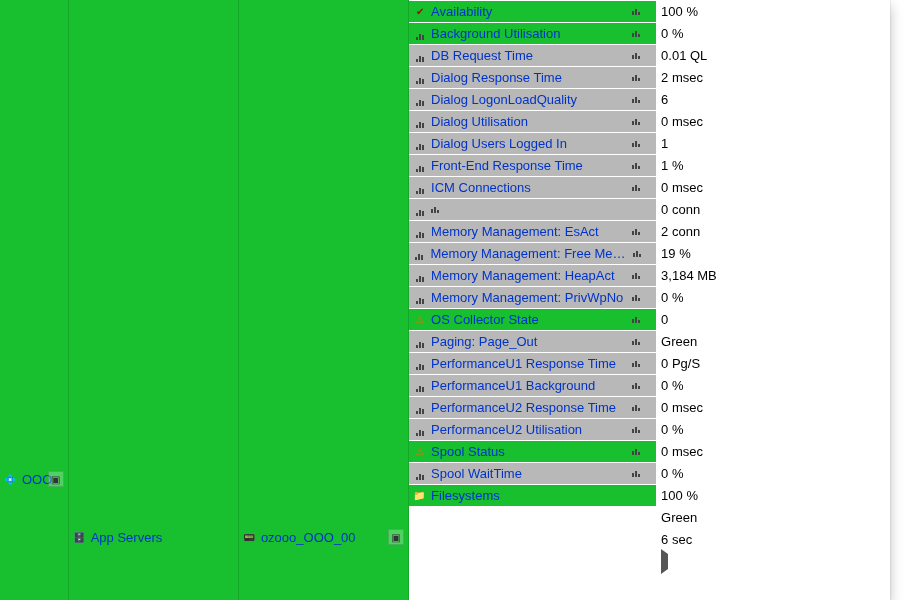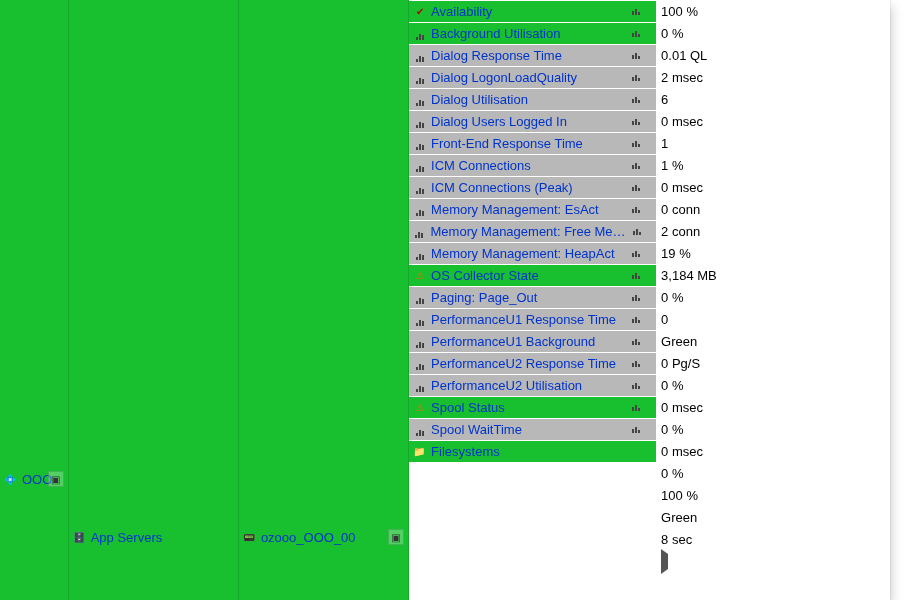--- a/index.html
+++ b/index.html
@@ -138,20 +138,33 @@
             <span class="bar" style="height: 6px;"></span>
             <span class="bar" style="height: 3px;"></span>
           </span>
         </div>
         <div class="metric-row bg-grey">
           <span class="ico" style="align-items: flex-end;">
             <span class="bar" style="height: 3px;"></span>
             <span class="bar" style="height: 6px;"></span>
             <span class="bar" style="height: 5px;"></span>
           </span>
+          <span class="link">DB Request Time</span>
+          <span class="chart-ico" style="display: inline-flex; align-items: flex-end;">
+            <span class="bar" style="height: 4px;"></span>
+            <span class="bar" style="height: 6px;"></span>
+            <span class="bar" style="height: 3px;"></span>
+          </span>
+        </div>
+        <div class="metric-row bg-grey">
+          <span class="ico" style="align-items: flex-end;">
+            <span class="bar" style="height: 3px;"></span>
+            <span class="bar" style="height: 6px;"></span>
+            <span class="bar" style="height: 5px;"></span>
+          </span>
           <span class="link">Dialog Response Time</span>
           <span class="chart-ico" style="display: inline-flex; align-items: flex-end;">
             <span class="bar" style="height: 4px;"></span>
             <span class="bar" style="height: 6px;"></span>
             <span class="bar" style="height: 3px;"></span>
           </span>
         </div>
         <div class="metric-row bg-grey">
           <span class="ico" style="align-items: flex-end;">
             <span class="bar" style="height: 3px;"></span>
@@ -216,21 +229,20 @@
             <span class="bar" style="height: 6px;"></span>
             <span class="bar" style="height: 3px;"></span>
           </span>
         </div>
         <div class="metric-row bg-grey">
           <span class="ico" style="align-items: flex-end;">
             <span class="bar" style="height: 3px;"></span>
             <span class="bar" style="height: 6px;"></span>
             <span class="bar" style="height: 5px;"></span>
           </span>
-          <span class="link">ICM Connections (Peak)</span>
           <span class="chart-ico" style="display: inline-flex; align-items: flex-end;">
             <span class="bar" style="height: 4px;"></span>
             <span class="bar" style="height: 6px;"></span>
             <span class="bar" style="height: 3px;"></span>
           </span>
         </div>
         <div class="metric-row bg-grey">
           <span class="ico" style="align-items: flex-end;">
             <span class="bar" style="height: 3px;"></span>
             <span class="bar" style="height: 6px;"></span>
@@ -256,20 +268,33 @@
             <span class="bar" style="height: 3px;"></span>
           </span>
         </div>
         <div class="metric-row bg-grey">
           <span class="ico" style="align-items: flex-end;">
             <span class="bar" style="height: 3px;"></span>
             <span class="bar" style="height: 6px;"></span>
             <span class="bar" style="height: 5px;"></span>
           </span>
           <span class="link">Memory Management: HeapAct</span>
+          <span class="chart-ico" style="display: inline-flex; align-items: flex-end;">
+            <span class="bar" style="height: 4px;"></span>
+            <span class="bar" style="height: 6px;"></span>
+            <span class="bar" style="height: 3px;"></span>
+          </span>
+        </div>
+        <div class="metric-row bg-grey">
+          <span class="ico" style="align-items: flex-end;">
+            <span class="bar" style="height: 3px;"></span>
+            <span class="bar" style="height: 6px;"></span>
+            <span class="bar" style="height: 5px;"></span>
+          </span>
+          <span class="link">Memory Management: PrivWpNo</span>
           <span class="chart-ico" style="display: inline-flex; align-items: flex-end;">
             <span class="bar" style="height: 4px;"></span>
             <span class="bar" style="height: 6px;"></span>
             <span class="bar" style="height: 3px;"></span>
           </span>
         </div>
         <div class="metric-row bg-green">
           <span class="ico" style="color: rgb(192, 128, 0);">⚠</span>
           <span class="link">OS Collector State</span>
           <span class="chart-ico" style="display: inline-flex; align-items: flex-end;">
@@ -438,20 +463,20 @@
         <div class="metric-row" style="background: rgb(255, 255, 255);">
           <span class="val">0 %</span>
         </div>
         <div class="metric-row" style="background: rgb(255, 255, 255);">
           <span class="val">100 %</span>
         </div>
         <div class="metric-row" style="background: rgb(255, 255, 255);">
           <span class="val">Green</span>
         </div>
         <div class="metric-row" style="background: rgb(255, 255, 255);">
-          <span class="val">8 sec</span>
+          <span class="val">6 sec</span>
         </div>
         <div class="metric-row" style="background: rgb(255, 255, 255);">
           <span class="val"><span class="arrow"></span></span>
         </div>
       </div>
   </div>
 </div>
 
 </body></html>

